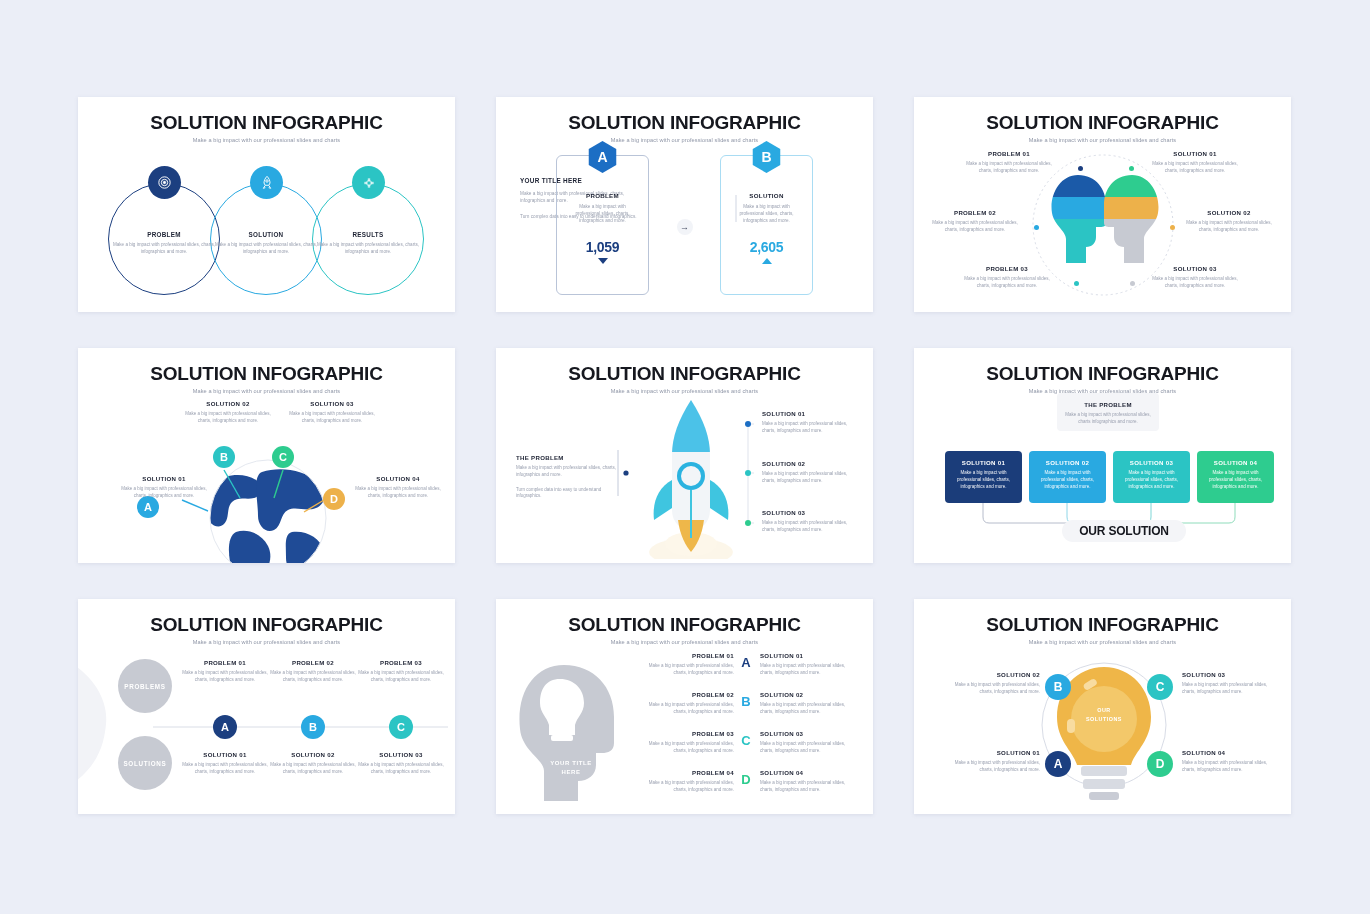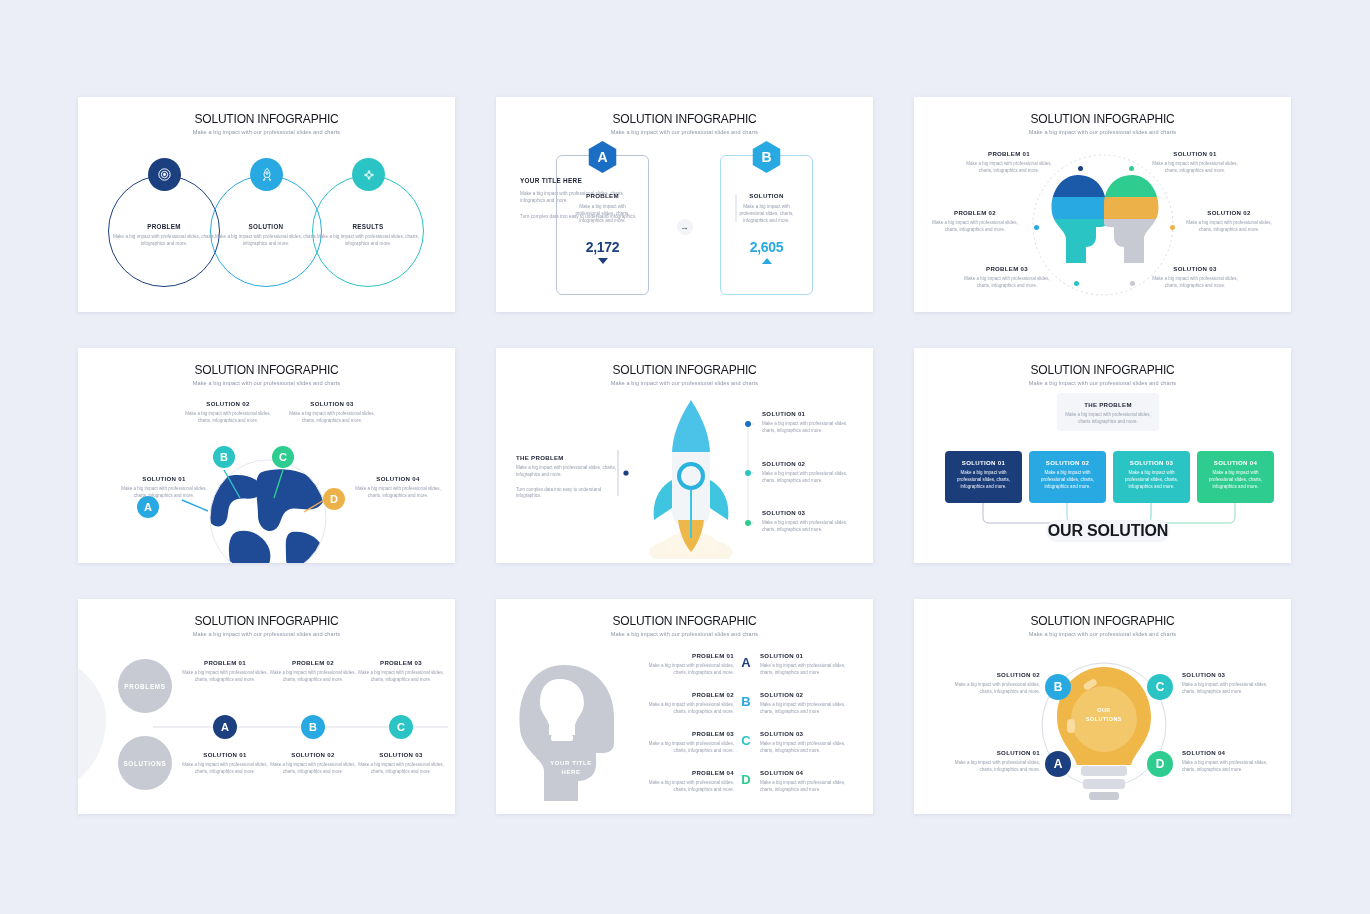--- a/index.html
+++ b/index.html
@@ -18,22 +18,22 @@
     column-gap: 41px; row-gap: 36px;
   }
   .slide {
     position: relative;
     background: #ffffff;
     overflow: hidden;
     box-shadow: 0 1px 4px rgba(90,100,140,.13);
   }
   .s-title {
     text-align: center;
-    font-size: 12px;
-    font-weight: normal;
+    font-size: 19px;
+    font-weight: bold;
     letter-spacing: -0.2px;
     color: #16181f;
     margin-top: 15px;
   }
   .s-sub {
     text-align: center;
     font-size: 5.6px;
     color: #8e95a6;
     margin-top: 3px;
     letter-spacing: .1px;
@@ -110,24 +110,24 @@
   }
   .sol-box .h { font-size: 6.1px; color: #fff; text-align: center; }
   .sol-box .sbody { font-size: 4.5px; text-align: center; margin-top: 4px; line-height: 1.5; color:#fff; opacity:.95; }
   .prob-box {
     position: absolute; left: 143px; top: 45px; width: 102px; height: 38px;
     background: #f4f5f8; border-radius: 4px; padding-top: 8px;
   }
   .prob-box .h { font-size: 6.1px; text-align: center; }
   .prob-box .body { font-size: 4.5px; text-align: center; margin-top: 4px; padding: 0 8px; }
   .our-pill {
-    position: absolute; left: 132px; top: 172px; width: 124px; height: 22px;
+    position: absolute; left: 148px; top: 172px; width: 124px; height: 22px;
     background: #f4f5f8; border-radius: 11px;
     display: flex; align-items: center; justify-content: center;
-    font-size: 16px; font-weight: bold; color: #16181f; letter-spacing: -.2px;
+    font-size: 12px; font-weight: bold; color: #16181f; letter-spacing: -.2px;
   }
 
   
   .tl-circle {
     position: absolute; width: 54px; height: 54px; border-radius: 50%;
     background: #c7cad2; display: flex; align-items: center; justify-content: center;
     color: #fff; font-size: 6.3px; font-weight: bold; letter-spacing: .7px;
   }
   .tl-col { position: absolute; width: 88px; text-align: center; }
   .tl-col .h { font-size: 6.1px; }
@@ -218,21 +218,21 @@
     <svg style="position:absolute;left:150px;top:58px;" width="180" height="140">
       <path d="M90,40 L90,67" stroke="#cfd5e2" stroke-width="1" fill="none"></path>
     </svg>
 
     <div class="cmp-card" style="left:60px;border-color:#b9c4d8;">
       <div class="cmp-hex" style="background:#1c6ec4;">
           <span>A</span>
         </div>
       <div class="h">PROBLEM</div>
       <div class="body">Make a big impact with professional slides, charts, infographics and more.</div>
-      <div class="cmp-num" style="color:#1c3f80;">2,172</div>
+      <div class="cmp-num" style="color:#1c3f80;">1,059</div>
       <div class="tri" style="border-left:5px solid transparent;border-right:5px solid transparent;border-top:6px solid #1c3f80;"></div>
     </div>
 
     <div class="cmp-arrow">
         <span>→</span>
       </div>
 
     <div class="cmp-card" style="left:224px;border-color:#a9dcf3;">
       <div class="cmp-hex" style="background:#29a9e1;">
           <span>B</span>

